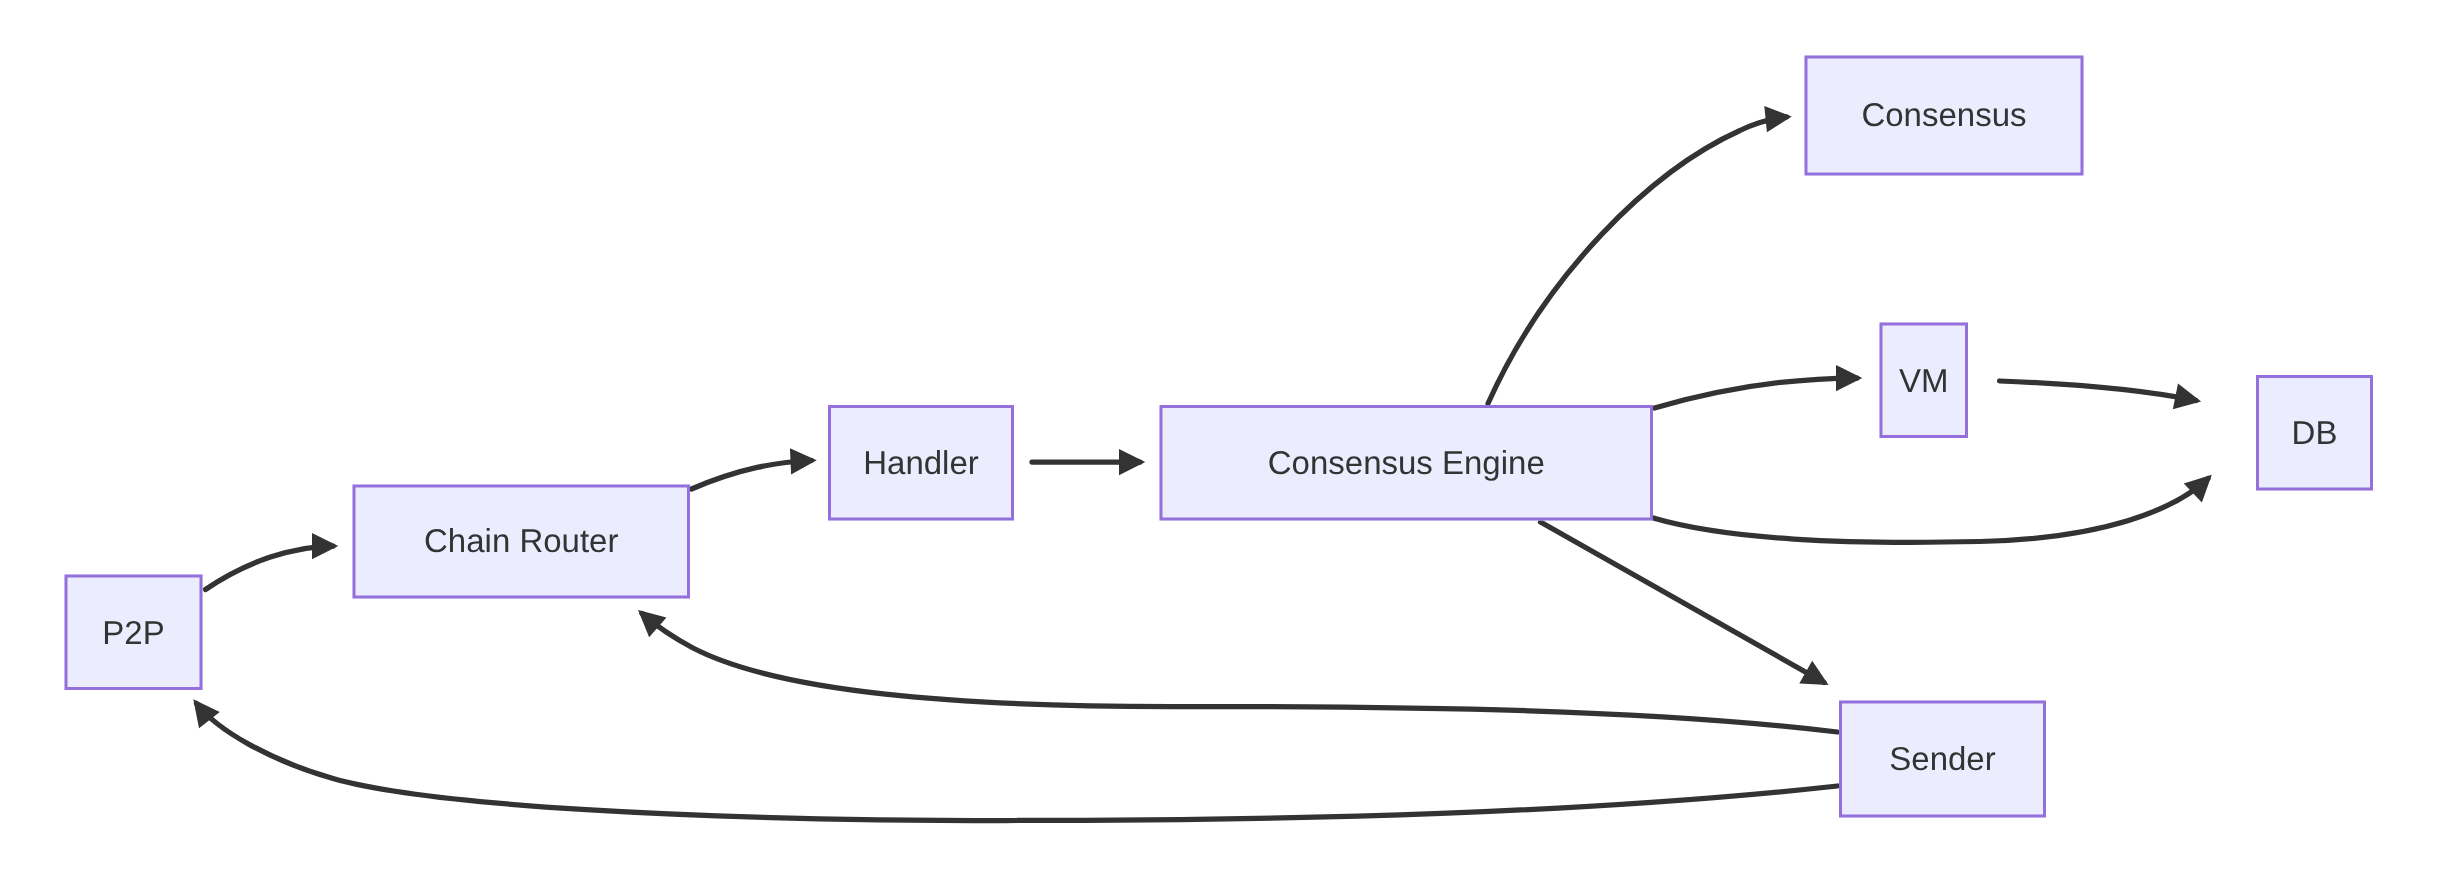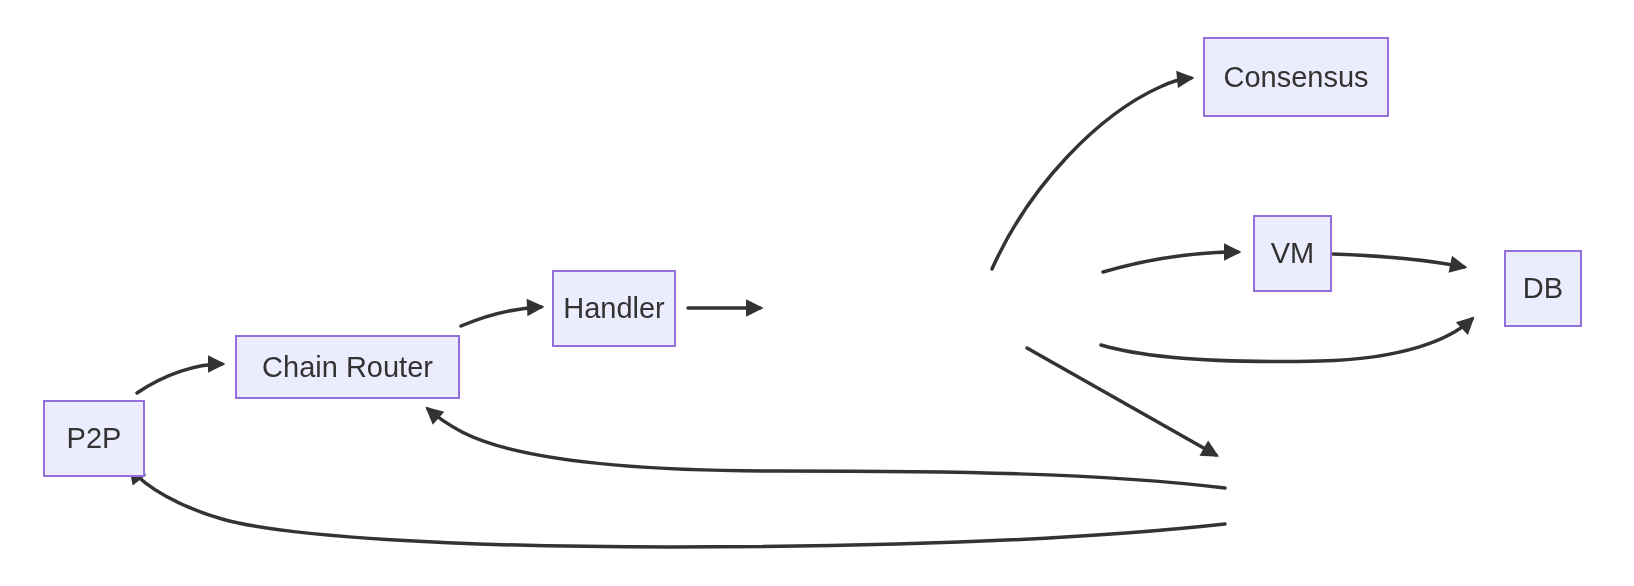--- a/index.html
+++ b/index.html
@@ -30,21 +30,21 @@
   }
   .node {
     position: absolute;
     box-sizing: border-box;
     background: #ECECFF;
     border: 2px solid #9370DB;
     color: #333333;
     display: flex;
     align-items: center;
     justify-content: center;
-    font-size: 29px;
+    font-size: 22px;
     line-height: 1;
     white-space: nowrap;
   }
 </style>
 </head>
 <body>
 
 <div class="canvas">
 
   <svg class="edges-layer" width="1634" height="586" viewBox="0 0 1634 586" xmlns="http://www.w3.org/2000/svg">
@@ -59,39 +59,45 @@
     <path class="edge" d="M688,308 L760,308" marker-end="url(#arrow)"></path>
     <path class="edge" d="M992,269 C1030,184 1100,114 1160,87 C1172,81 1181,79 1191,78" marker-end="url(#arrow)"></path>
     <path class="edge" d="M1103,272 C1148,259 1196,252 1238,252" marker-end="url(#arrow)"></path>
     <path class="edge" d="M1333,254 C1388,256 1434,261 1464,267" marker-end="url(#arrow)"></path>
     <path class="edge" d="M1101,345 C1152,360 1230,363 1320,361 C1402,359 1450,340 1472,319" marker-end="url(#arrow)"></path>
     <path class="edge" d="M1027,348 L1216,455" marker-end="url(#arrow)"></path>
     <path class="edge" d="M1225,488 C1100,473 950,471 780,471 C640,471 520,462 462,432 C447,424 436,416 428,409" marker-end="url(#arrow)"></path>
     <path class="edge" d="M1225,524 C1060,542 870,547 670,547 C460,547 285,537 222,519 C180,507 145,487 131,469" marker-end="url(#arrow)"></path>
   </svg>
 
-  <div class="node" style="left:43px; top:400px; width:102px; height:77px;">
+  <div class="node" style="left:43px; top:383px; width:92px; height:77px;">
     <span>P2P</span>
   </div>
 
-  <div class="node" style="left:235px; top:323px; width:225px; height:64px;margin-top:12px;">
+  <div class="node" style="left:235px; top:323px; width:225px; height:76px;">
     <span>Chain Router</span>
   </div>
 
   <div class="node" style="left:552px; top:270px; width:124px; height:77px;">
     <span>Handler</span>
   </div>
 
+  <div class="node" style="left:773px; top:270px; width:329px; height:77px;">
+    <span>Consensus Engine</span>
+  </div>
 
   <div class="node" style="left:1203px; top:37px; width:186px; height:80px;">
     <span>Consensus</span>
   </div>
 
-  <div class="node" style="left:1253px; top:215px; width:79px; height:77px;">
+  <div class="node" style="left:1253px; top:215px; width:59px; height:77px;">
     <span>VM</span>
   </div>
 
   <div class="node" style="left:1480px; top:250px; width:78px; height:77px;margin-left:24px;">
     <span>DB</span>
   </div>
 
+  <div class="node" style="left:1226px; top:467px; width:138px; height:78px;">
+    <span>Sender</span>
+  </div>
 
 </div>
 
 </body></html>

